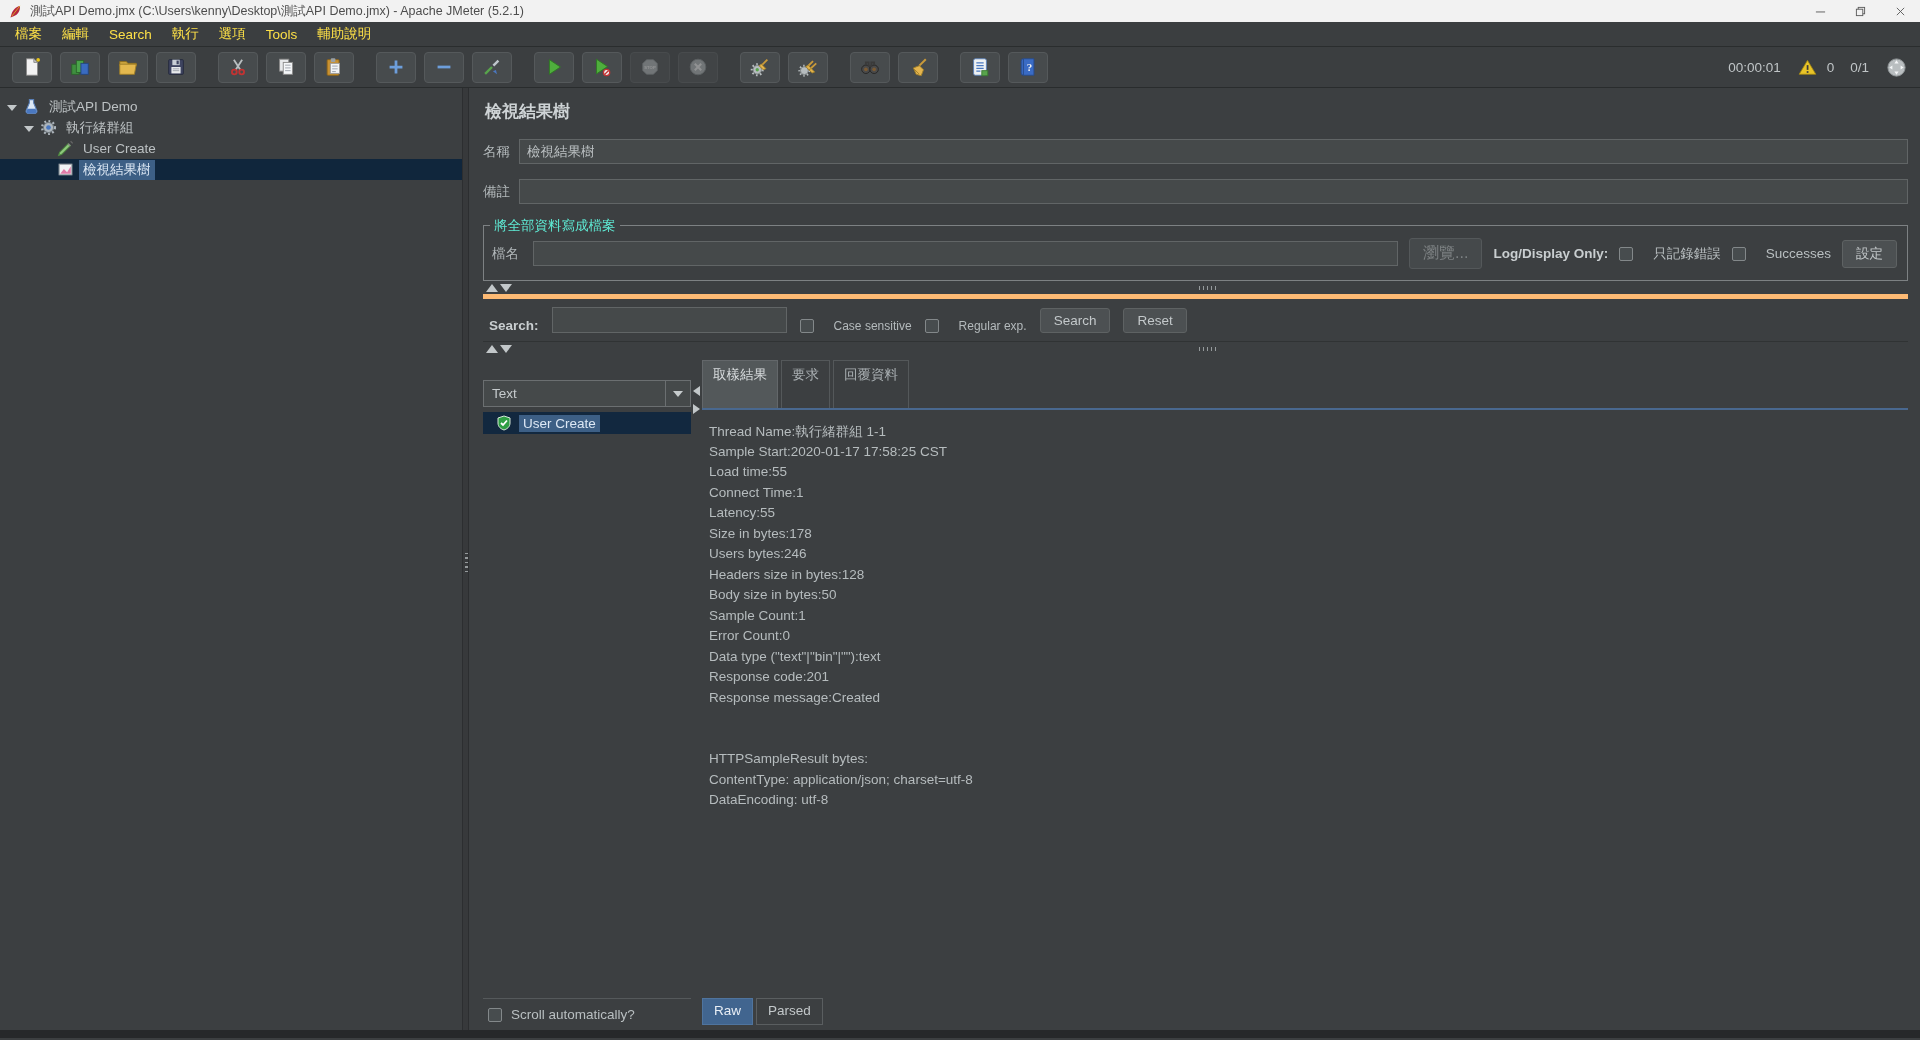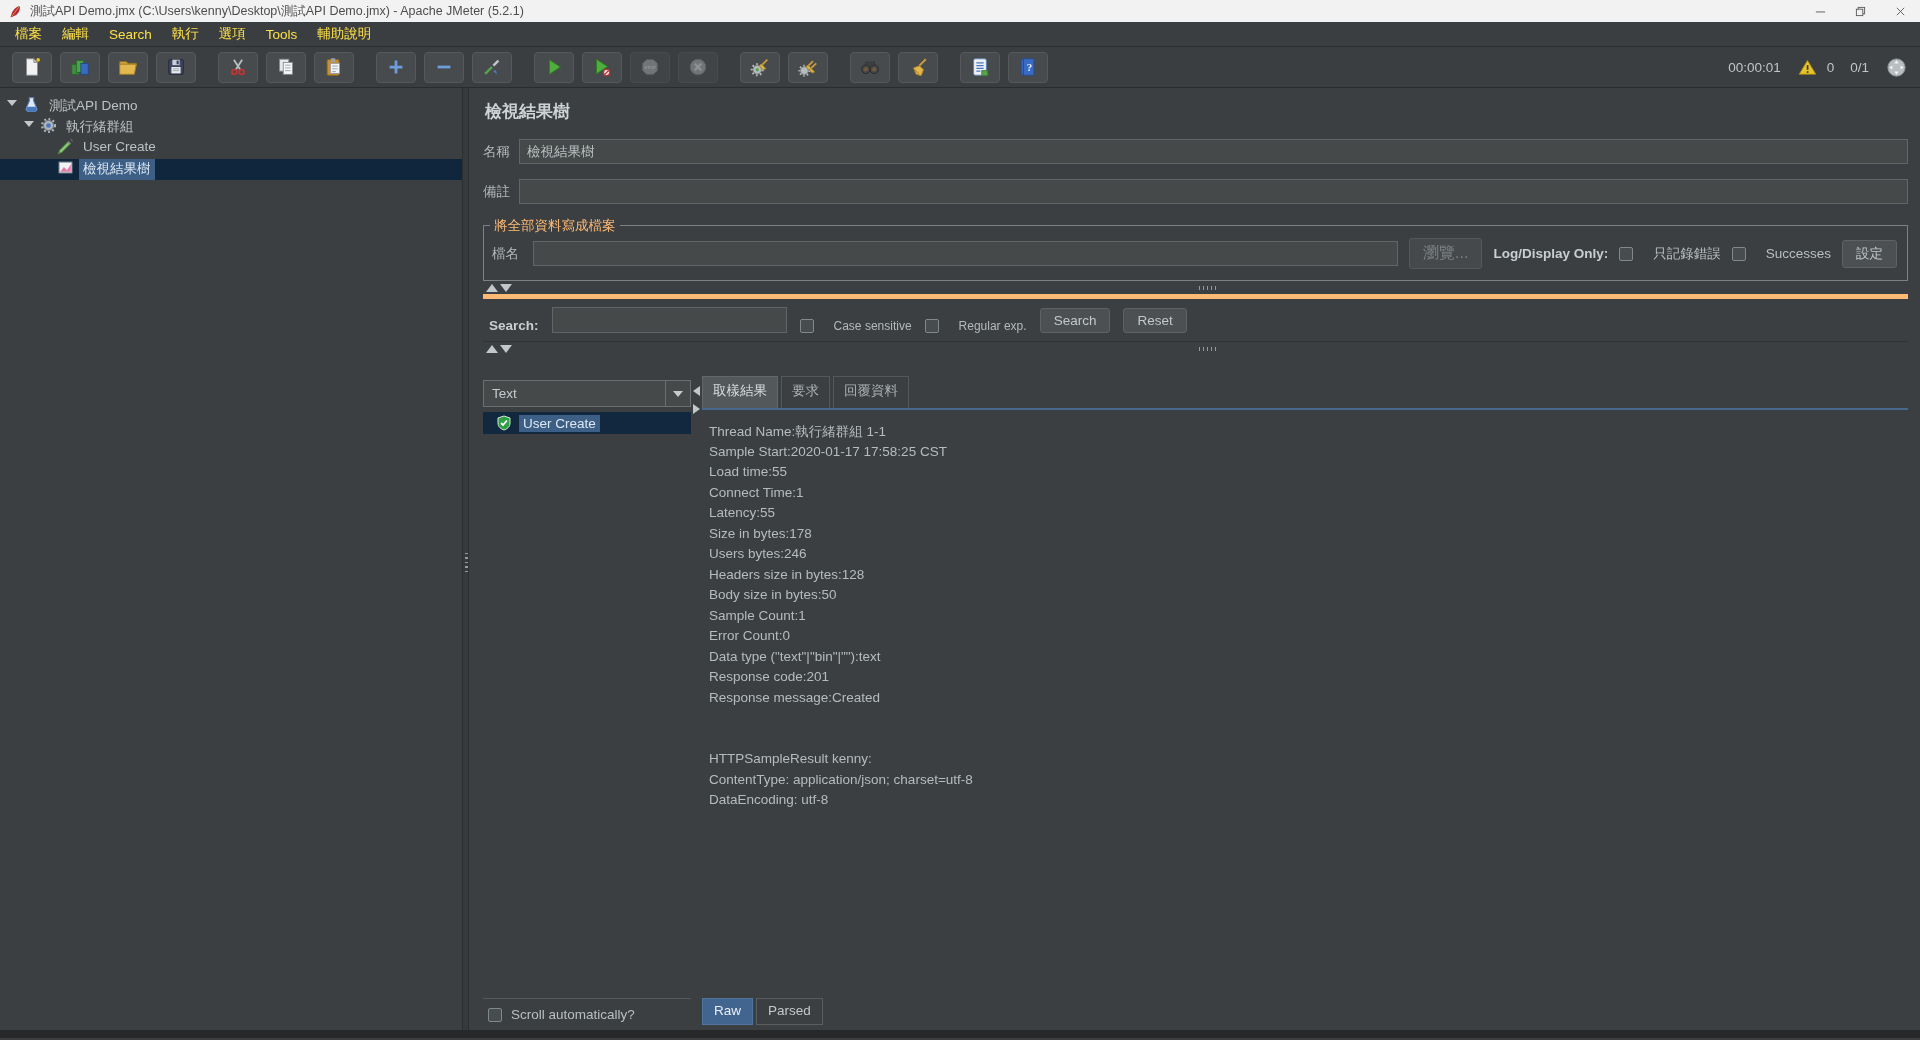--- a/index.html
+++ b/index.html
@@ -31,41 +31,41 @@
   .warn-wrap svg{width:21px;height:19px}
   .ball{display:inline-flex}
   .ball svg{width:23px;height:23px}
 
   
   .workspace{display:flex;height:942px}
   .bottom-strip{height:8px;background:#26282a}
 
   
   .tree-panel{width:462px;padding-top:8px;overflow:hidden;flex:none}
-  .tree-row{height:21px;display:flex;gap:5px;white-space:nowrap}
+  .tree-row{height:21px;display:flex;align-items:center;gap:5px;white-space:nowrap}
   .tree-row.selected{background:#10263c}
   .expander{width:12px;height:12px;flex:none;position:relative}
   .expander.down::before{content:"";position:absolute;top:4px;left:1px;border-left:5px solid transparent;border-right:5px solid transparent;border-top:6px solid #c2c7c9}
   .node-icon{width:17px;height:17px;flex:none;display:inline-flex}
   .node-icon svg{width:17px;height:17px}
   .node-label{padding:1px 4px;color:#bcc1c3}
   .node-label.sel{background:#3d5f85;color:#dde8f5}
 
   .v-split{width:7px;background:#37393b;border-left:1px solid #2c2e30;border-right:1px solid #2c2e30;position:relative;flex:none}
   .v-grip{position:absolute;top:465px;left:1.5px;width:3px;height:20px;
     background-image:repeating-linear-gradient(#959a9c 0 1.5px,transparent 1.5px 4.5px)}
 
   
   .main-panel{flex:1;display:flex;flex-direction:column;padding:10px 12px 0 14px;min-width:0}
   .main-title{font-size:17px;font-weight:700;color:#ced3d5;margin:2px 0 16px 2px}
   .field-row{display:flex;align-items:center;margin-bottom:15px}
   .field-label{width:36px;flex:none;color:#b4babc}
   .text-input{flex:1;height:25px;background:#45494a;border:1px solid #616566;color:#bdc2c4;font:inherit;padding:0 7px;min-width:0}
   .groupbox{border:1px solid #7d8183;margin:6px 0 0 0;padding:12px 10px 11px 8px;position:relative}
-  .groupbox-title{position:absolute;top:-9px;left:6px;background:#3c3f41;padding:0 4px;color:#fdba74}
+  .groupbox-title{position:absolute;top:-9px;left:6px;background:#3c3f41;padding:0 4px;color:#5eead4}
   .file-row{display:flex;align-items:center;gap:11px}
   .file-row .field-label{width:30px}
   .btn{background:#4c5052;border:1px solid #5e6263;color:#c3c8ca;font:inherit;border-radius:3px;padding:4px 13px;white-space:nowrap}
   .btn.disabled{color:#7c8082;background:#45494b;border-color:#54585a;font-size:16px}
   .bold-label{font-weight:700;color:#c9ced0;white-space:nowrap}
   .checkbox{width:14px;height:14px;background:#474c4e;border:1px solid #83888a;border-radius:2px;flex:none}
   .cb-group{display:flex;align-items:center;gap:20px;white-space:nowrap}
 
   .h-split{height:13px;position:relative;display:flex;align-items:center;flex:none}
   .split-arrows{display:flex;gap:2px;margin-left:3px}
@@ -90,21 +90,21 @@
   .result-row.selected{background:#12283f}
   .result-row .node-icon svg{width:16px;height:16px}
   .scroll-row{height:31px;display:flex;align-items:center;gap:9px;padding-left:5px;flex:none}
 
   .mini-split{width:11px;flex:none;position:relative}
   .mini-tri-left{position:absolute;top:6px;left:2px;width:0;height:0;border-top:5px solid transparent;border-bottom:5px solid transparent;border-right:7px solid #c2c7c9}
   .mini-tri-right{position:absolute;top:24px;left:2px;width:0;height:0;border-top:5px solid transparent;border-bottom:5px solid transparent;border-left:7px solid #c2c7c9}
 
   .content-col{flex:1;display:flex;flex-direction:column;min-width:0}
   .tabs-row{display:flex;gap:3px;height:28px;align-items:flex-end}
-  .tab{padding:5px 10px 8px;color:#a9afb2;border:1px solid #54585a;border-bottom:none;white-space:nowrap}
+  .tab{padding:5px 10px 24px;color:#a9afb2;border:1px solid #54585a;border-bottom:none;white-space:nowrap}
   .tab.active{background:#53585a;color:#d8dcde;border-color:#63676a}
   .tab-underline{height:2px;background:#49688f;flex:none}
   .content-area{flex:1;padding:13px 0 0 7px;overflow:hidden;color:#b6bcbe}
   .rline{height:20.5px;white-space:pre}
   .bottom-tabs{display:flex;gap:3px;height:27px;margin:2px 0 5px;flex:none}
   .btab{padding:4px 11px;border:1px solid #5a5e60;color:#c3c8ca;white-space:nowrap}
   .btab.active{background:#41658f;color:#e8eef5;border-color:#4f749e}
 </style>
 </head>
 <body>
@@ -470,21 +470,21 @@
             <div class="rline">Users bytes:246</div>
             <div class="rline">Headers size in bytes:128</div>
             <div class="rline">Body size in bytes:50</div>
             <div class="rline">Sample Count:1</div>
             <div class="rline">Error Count:0</div>
             <div class="rline">Data type ("text"|"bin"|""):text</div>
             <div class="rline">Response code:201</div>
             <div class="rline">Response message:Created</div>
             <div class="rline">&nbsp;</div>
             <div class="rline">&nbsp;</div>
-            <div class="rline">HTTPSampleResult kenny:</div>
+            <div class="rline">HTTPSampleResult bytes:</div>
             <div class="rline">ContentType: application/json; charset=utf-8</div>
             <div class="rline">DataEncoding: utf-8</div>
           </div>
         <div class="bottom-tabs">
             <div class="btab active">Raw</div>
             <div class="btab">Parsed</div>
           </div>
       </div>
 
     </div>

